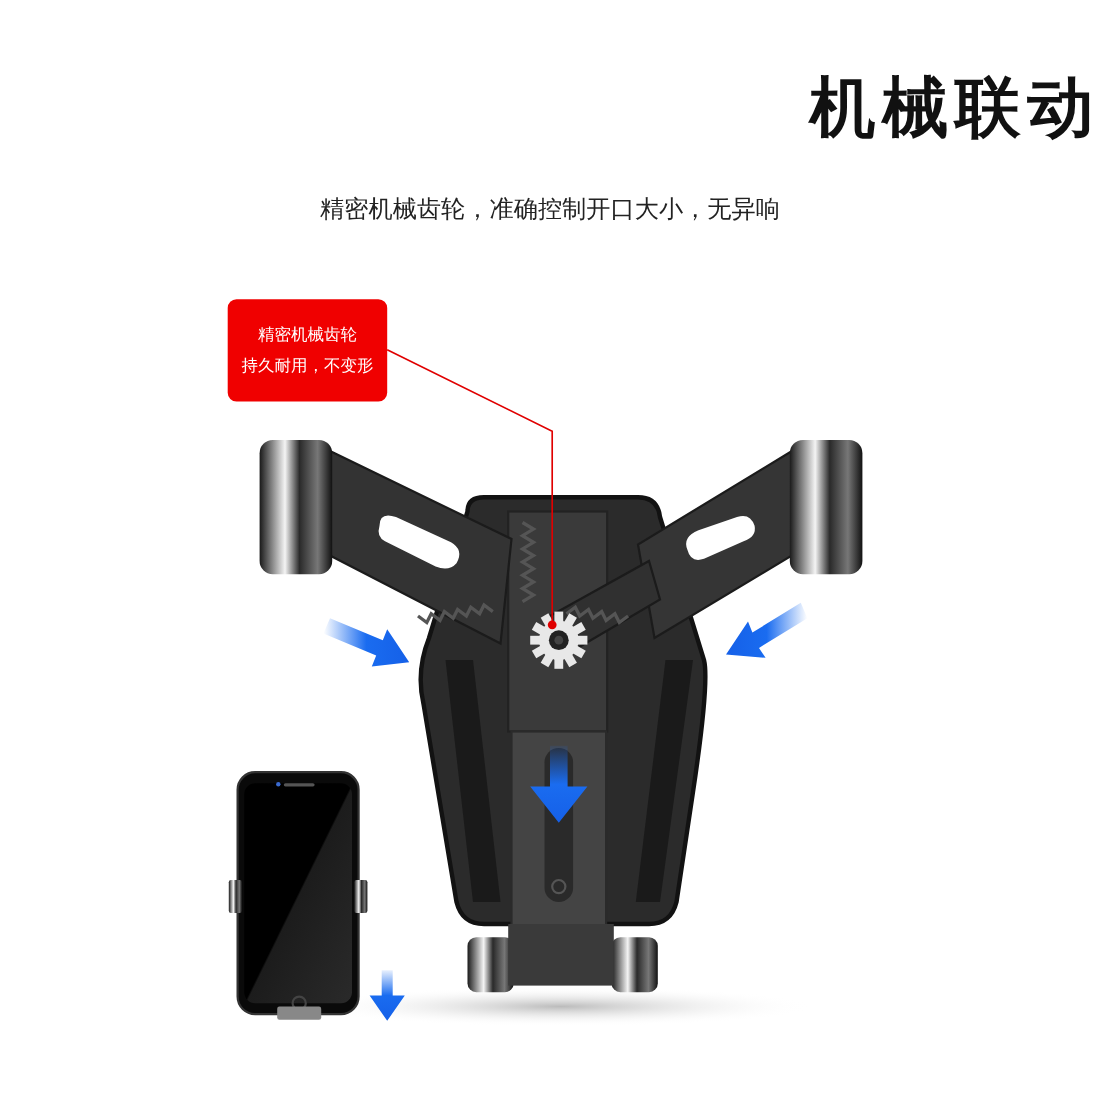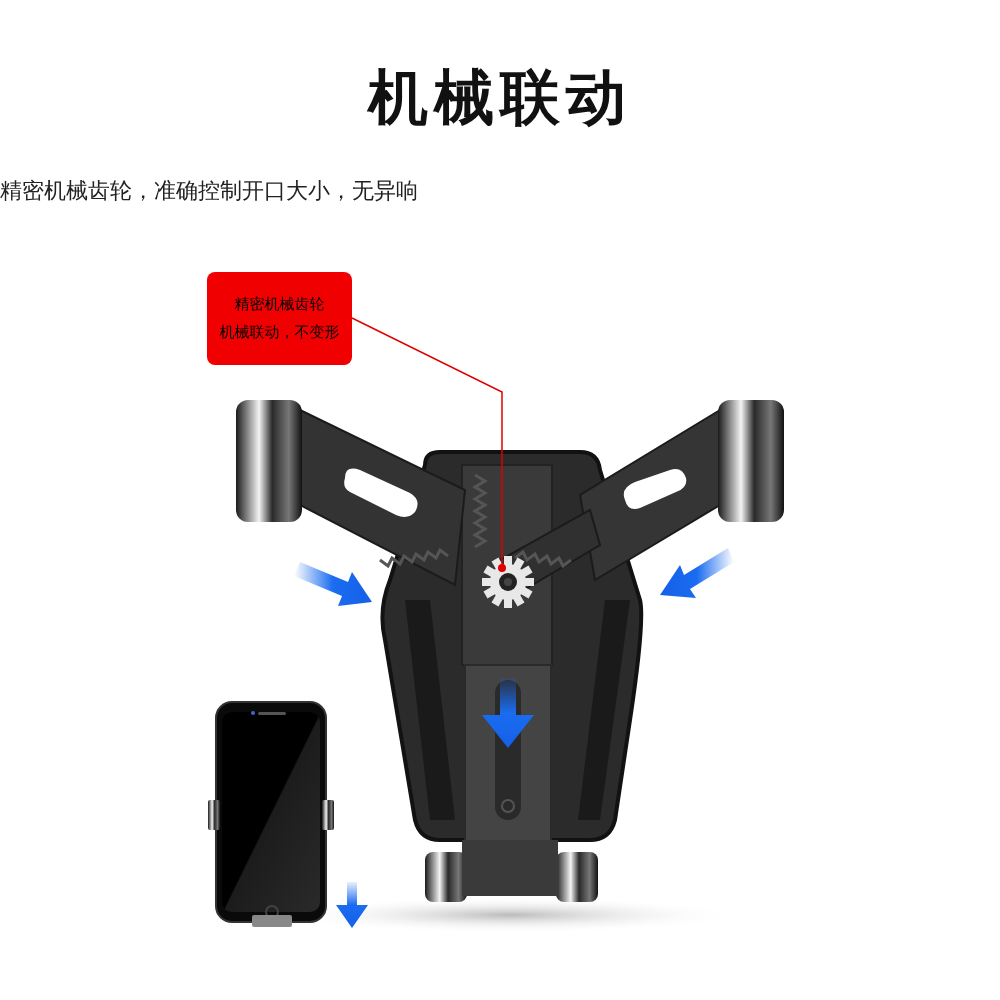--- a/index.html
+++ b/index.html
@@ -1,23 +1,23 @@
 <!DOCTYPE html>
 <html><head>
 <meta charset="utf-8">
 <style>
   html, body { margin:0; padding:0; background:#ffffff; }
   body { width:1000px; height:1000px; position:relative; overflow:hidden;
          font-family:"DejaVu Sans", "Liberation Sans", sans-serif; }
-  .title { position:absolute; left:0; top:58px; width:1000px; text-align:center;
+  .title { position:absolute; left:0; top:58px; width:1000px; text-align:right;
            font-size:60px; font-weight:bold; color:#111; letter-spacing:6px; }
-  .subtitle { position:absolute; left:0; top:170px; width:1000px; 
+  .subtitle { position:absolute; left:0; top:170px; width:1000px; text-align:center;
               font-size:22px; color:#222; line-height:42px; }
   .callout { position:absolute; left:207px; top:272px; width:145px; height:93px;
-             background:#f00000; border-radius:8px; color:#000000; text-align:center;
+             background:#f00000; border-radius:8px; color:#ffffff; text-align:center;
              font-size:15px; line-height:28px; padding-top:18px; box-sizing:border-box; }
   svg.art { position:absolute; left:0; top:0; }
 </style>
 </head>
 <body>
 
 <div class="title">机械联动</div>
 <div class="subtitle">
   <div>精密机械齿轮，准确控制开口大小，无异响</div>
 </div>
@@ -133,14 +133,14 @@
     <circle cx="253" cy="713" r="2" fill="#3a6ad0"></circle>
     <circle cx="272" cy="912" r="6" fill="none" stroke="#444" stroke-width="2"></circle>
     <rect x="208" y="800" width="12" height="30" rx="2" fill="url(#chrome)"></rect>
     <rect x="322" y="800" width="12" height="30" rx="2" fill="url(#chrome)"></rect>
     <rect x="252" y="915" width="40" height="12" rx="2" fill="#888"></rect>
   </g>
 </svg>
 
 <div class="callout">
   <div>精密机械齿轮</div>
-  <div>机械联动，不变形</div>
+  <div>持久耐用，不变形</div>
 </div>
 
 </body></html>

